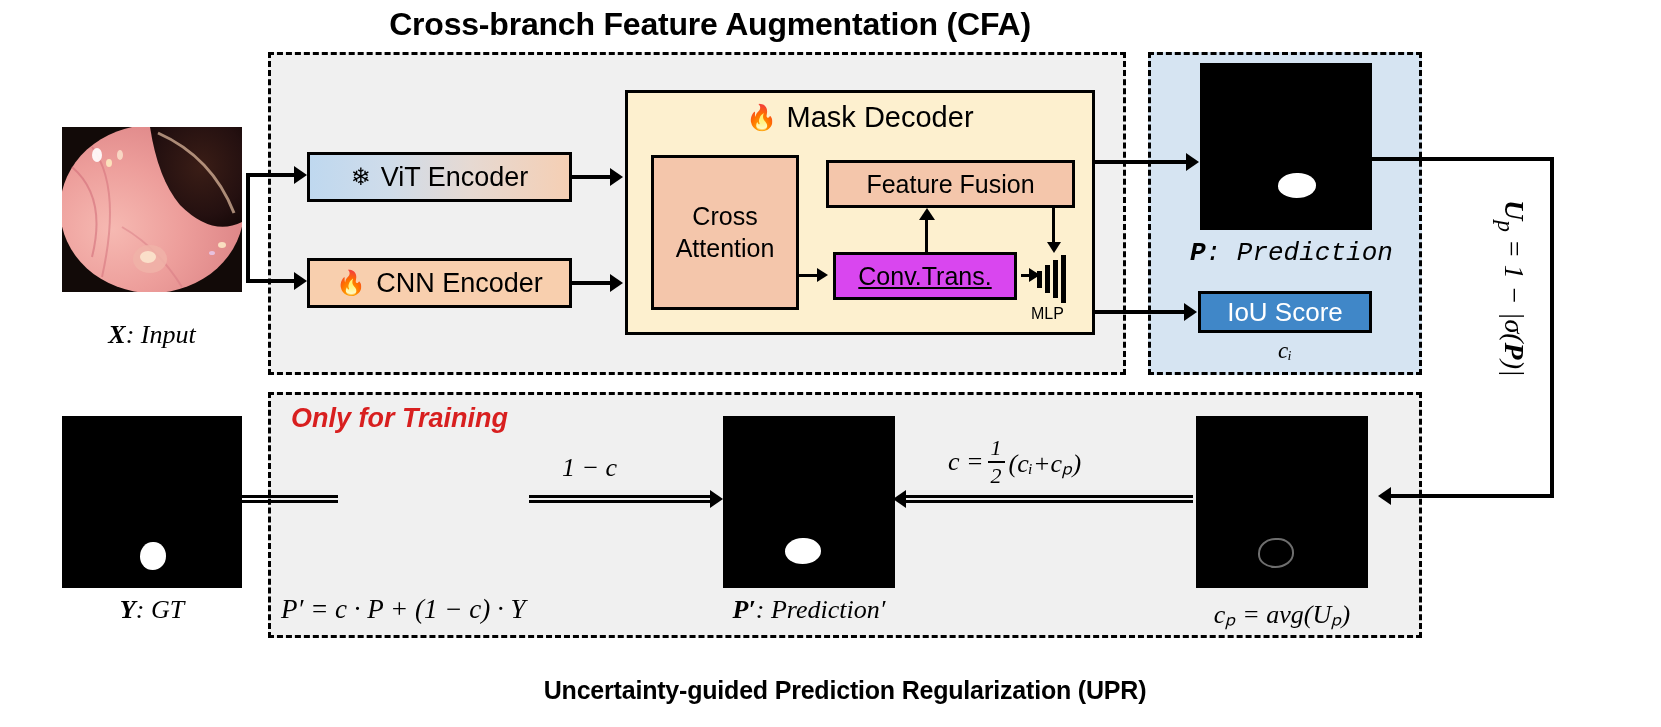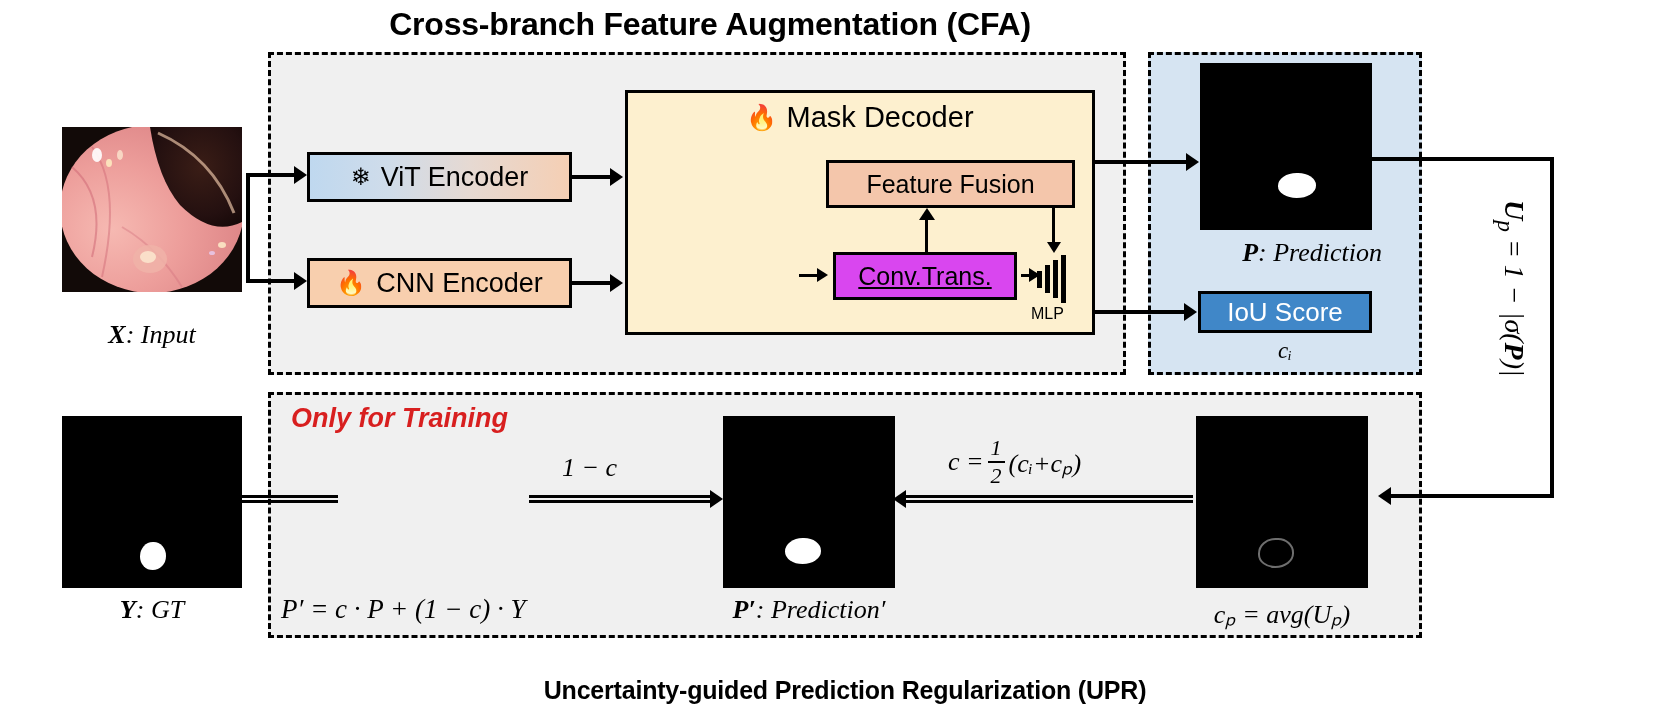--- a/index.html
+++ b/index.html
@@ -144,21 +144,21 @@
   
   .cap {
     font-family: "Liberation Serif", serif;
     font-style: italic;
     font-size: 26px;
     color: #000;
     white-space: nowrap;
   }
   .cap b { font-weight: bold; font-style: italic; }
   .cap-x   { left: 62px;  top: 320px; width: 180px; text-align: center; }
-  .cap-p   { left: 1190px;top: 238px; width: 192px; text-align: right; }
+  .cap-p   { left: 1190px;top: 238px; width: 192px; text-align: right; font-family: Liberation Mono, monospace; }
   .cap-ci  { left: 1198px;top: 338px; width: 174px; text-align: center; font-size: 23px;}
   .cap-y   { left: 62px;  top: 595px; width: 180px; text-align: center; }
   .cap-pp  { left: 713px; top: 595px; width: 192px; text-align: center; }
   .cap-cp  { left: 1186px;top: 595px; width: 192px; text-align: center; }
   .cap-pform { left: 281px; top: 594px; font-size: 27px; }
   .cap-1mc { left: 562px; top: 453px; font-size: 26px; }
 
   .only-training {
     left: 291px; top: 403px;
     font-family: "Liberation Sans", sans-serif;
@@ -296,20 +296,24 @@
   <div class="abs ln hline" style="left:572px; top:281px; width:40px;"></div>
   <div class="abs ahead-r" style="left:610px; top:274px;"></div>
 
   <div class="abs box box-decoder">
     <div class="decoder-title">
       <span class="emoji-sm">🔥</span>
       <span>Mask Decoder</span>
     </div>
   </div>
 
+  <div class="abs box box-cross">
+    <span>Cross</span>
+    <span>Attention</span>
+  </div>
   <div class="abs box box-fusion">
     <span>Feature Fusion</span>
   </div>
   <div class="abs box box-convtrans">
     <span>Conv.Trans.</span>
   </div>
 
   <div class="abs ln hline" style="left:799px; top:274px; width:20px; height:3px;"></div>
   <div class="abs ahead-r" style="left:817px; top:268px; border-top-width:7px; border-bottom-width:7px; border-left-width:11px;"></div>
 

